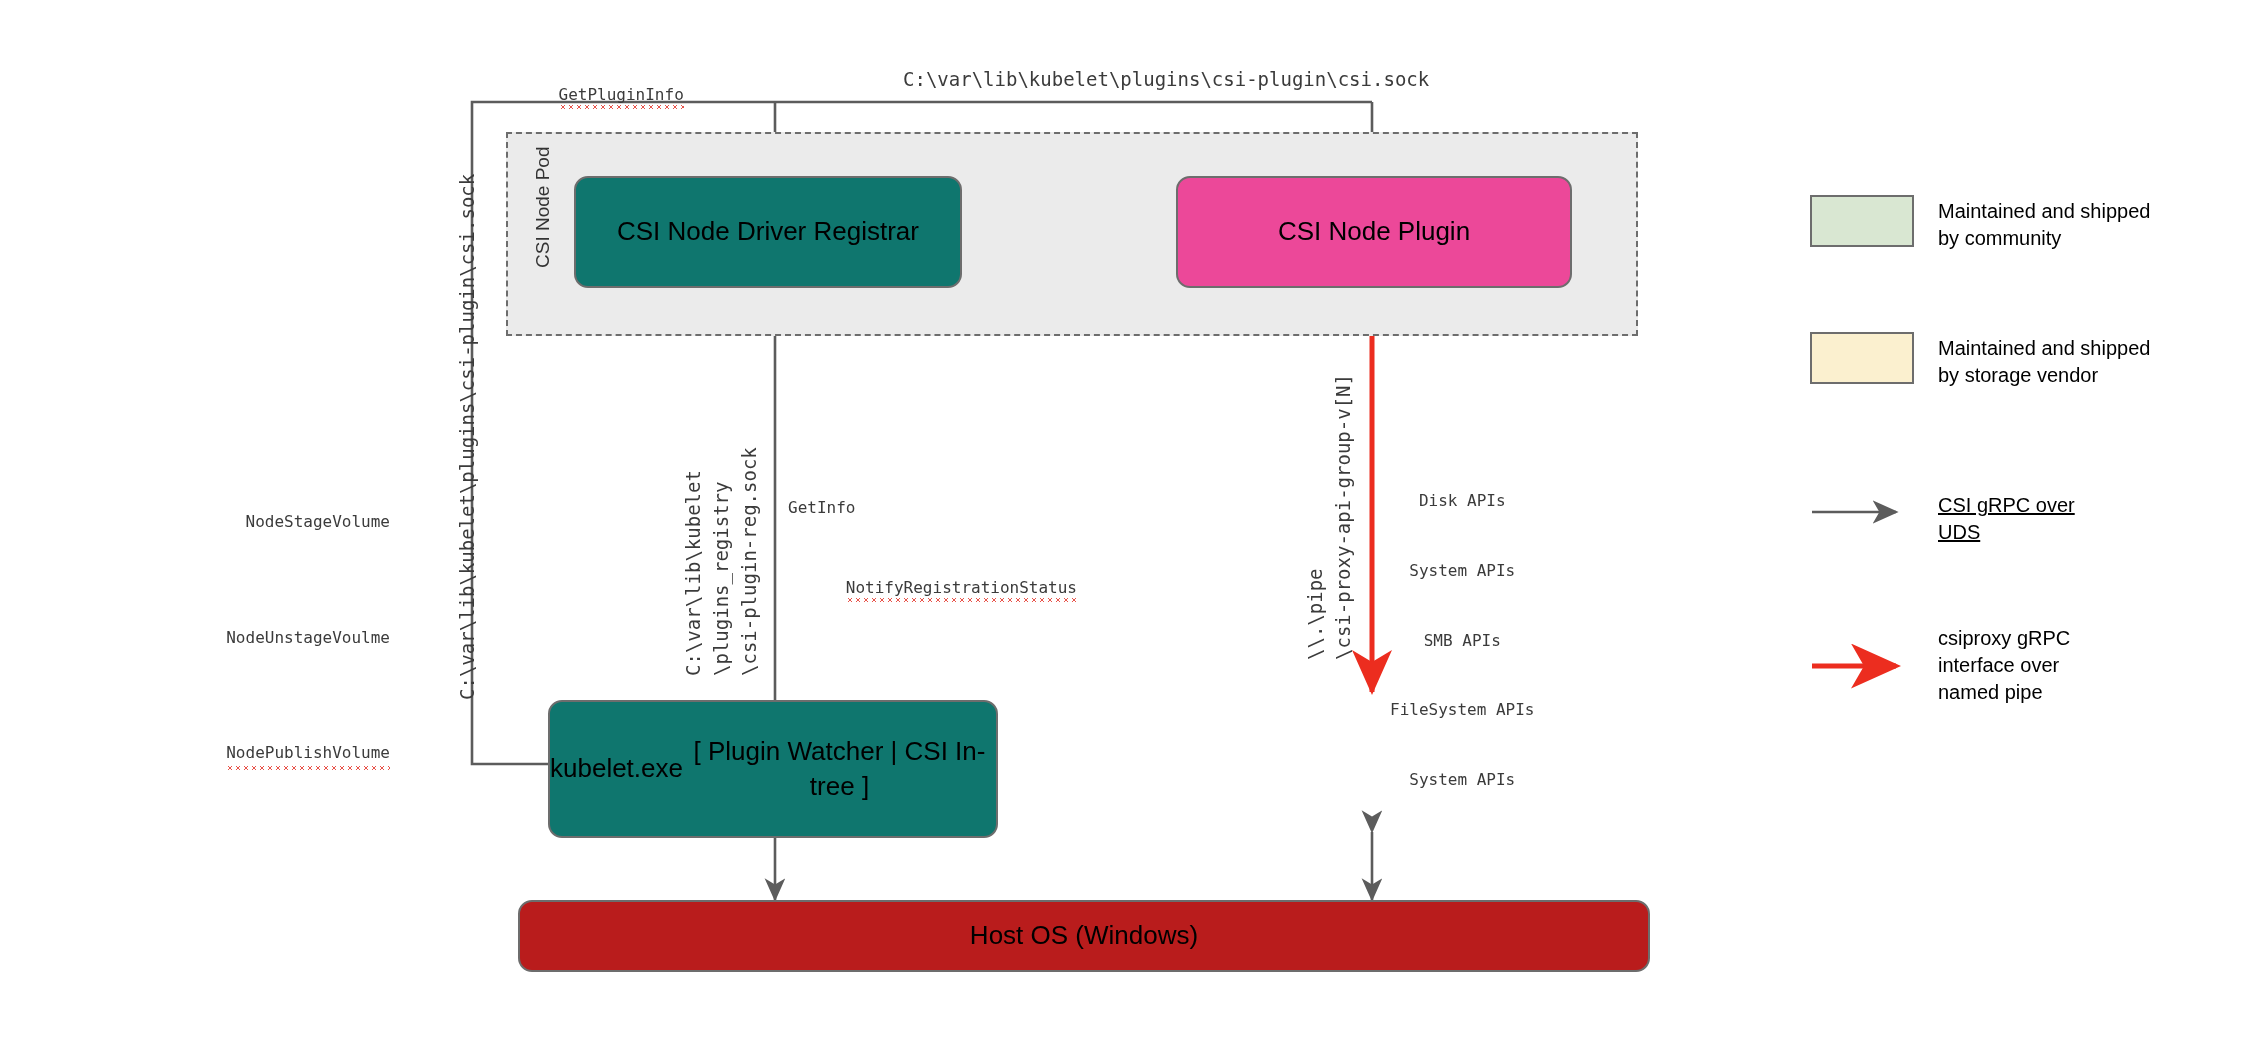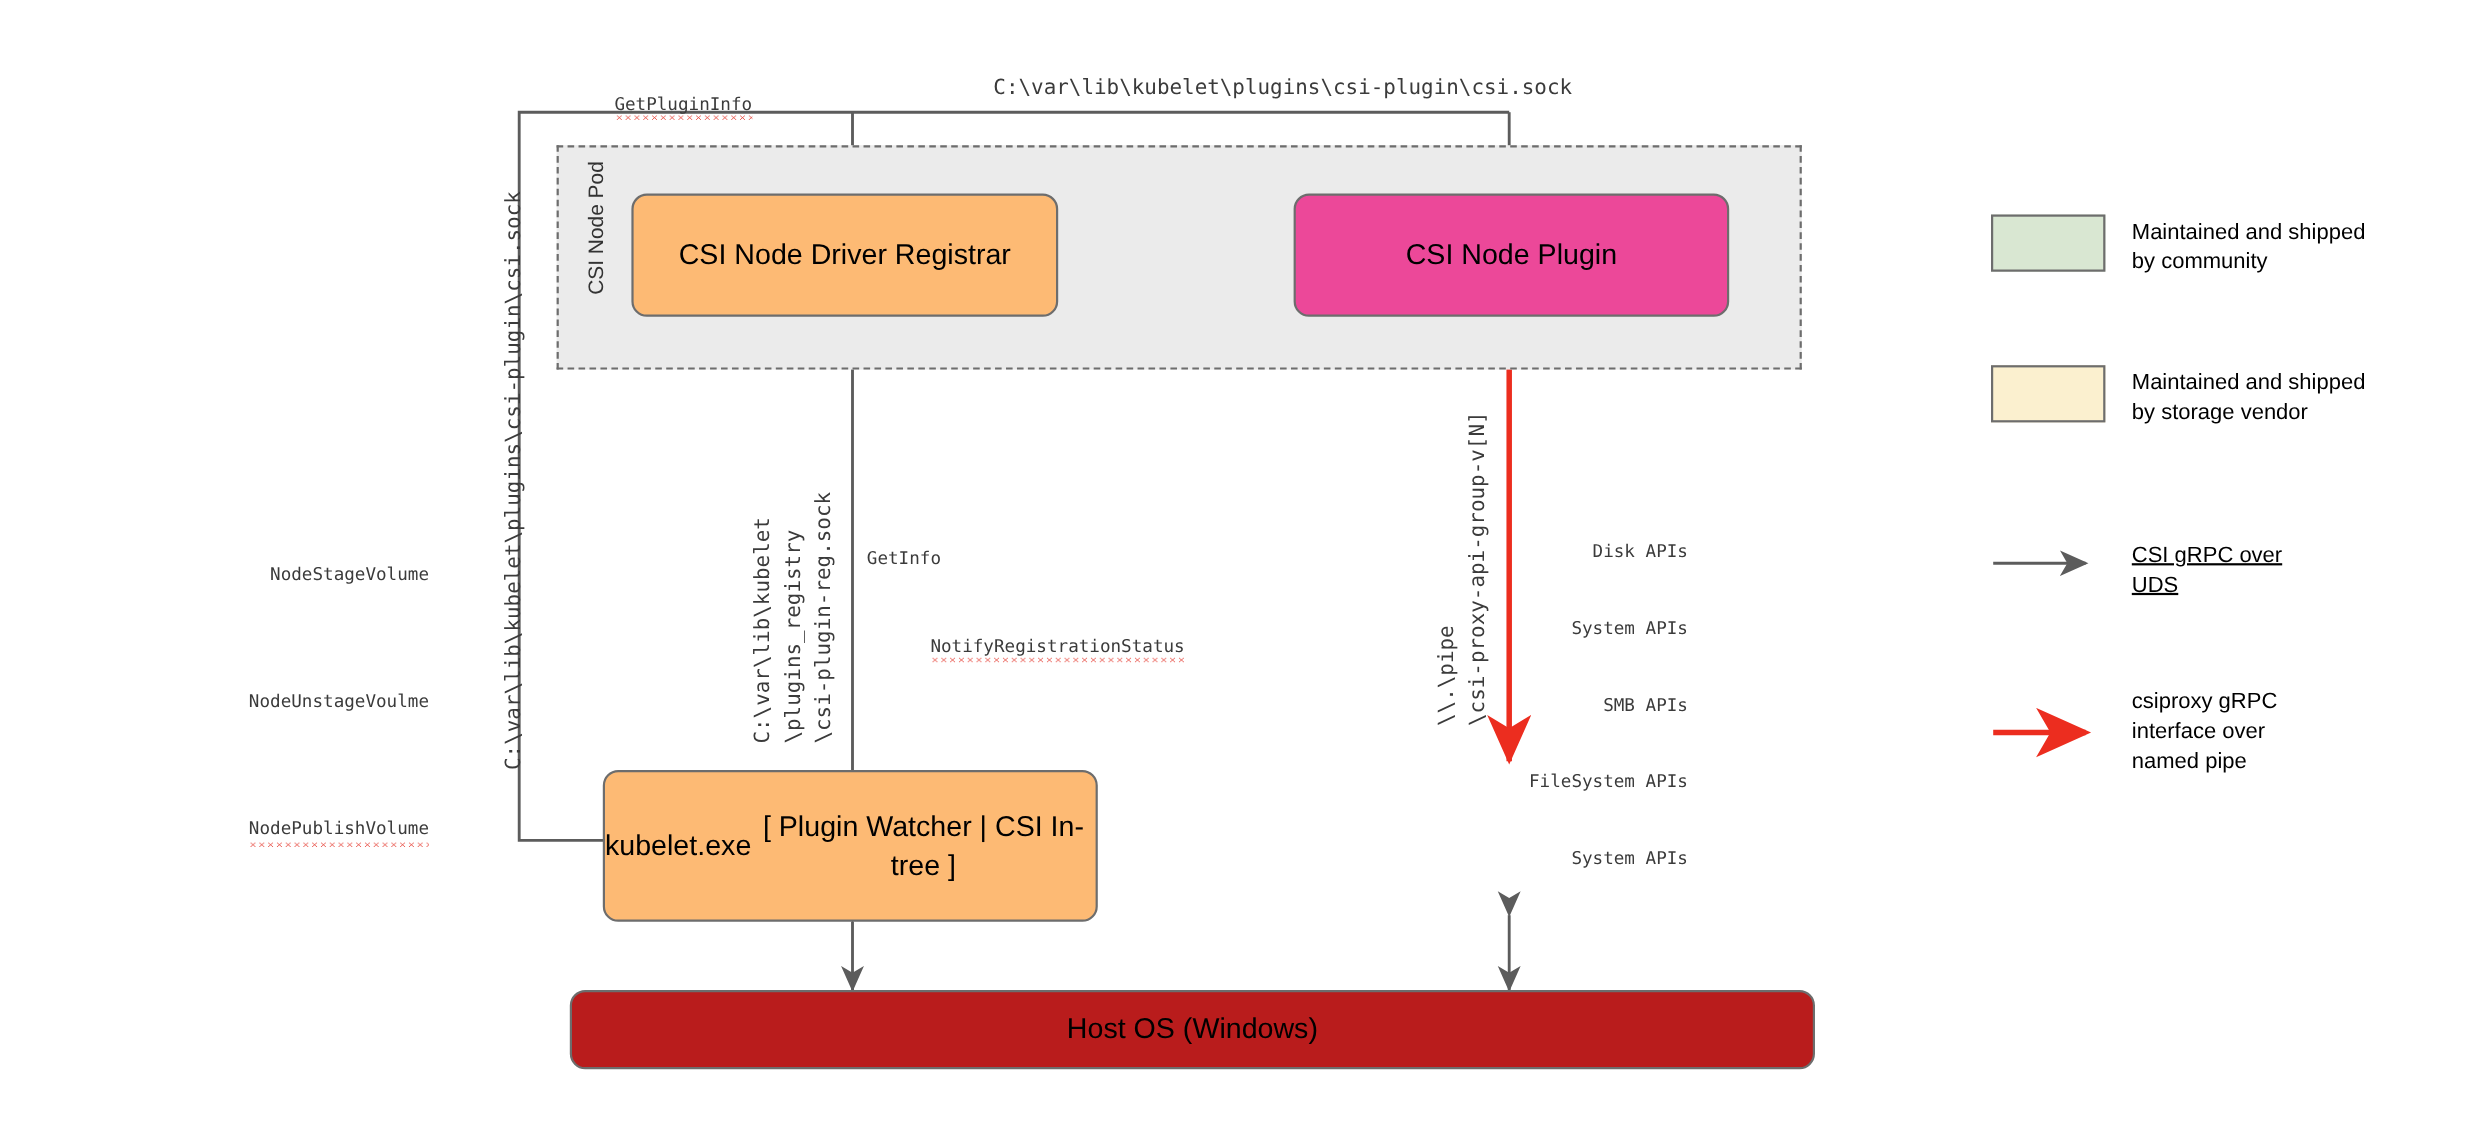--- a/index.html
+++ b/index.html
@@ -33,21 +33,21 @@
     border-radius: 14px;
     display: flex;
     align-items: center;
     justify-content: center;
     text-align: center;
     font-size: 26px;
     line-height: 1.35;
     color: #000;
     font-family: "Liberation Sans", sans-serif;
   }
-  .node.green  { background: #fdba74; }
+  .node.green  { background: #0f766e; }
   .node.yellow { background: #ec4899; }
   .node.blue   { background: #b91c1c; }
 
   .pod-box {
     position: absolute;
     box-sizing: border-box;
     background: #ebebeb;
     border: 2px dashed #6d6d6d;
   }
   .mono {
@@ -77,21 +77,21 @@
     display: inline-block;
   }
   .api-list {
     position: absolute;
     text-align: right;
     line-height: 1.45;
   }
   .api-list .row { display: block; }
   .apis-right {
     position: absolute;
-    text-align: right;
+    text-align: center;
     line-height: 1.45;
   }
   .vert {
     position: absolute;
     transform-origin: left top;
     white-space: pre;
   }
   .legend-swatch {
     position: absolute;
     box-sizing: border-box;

